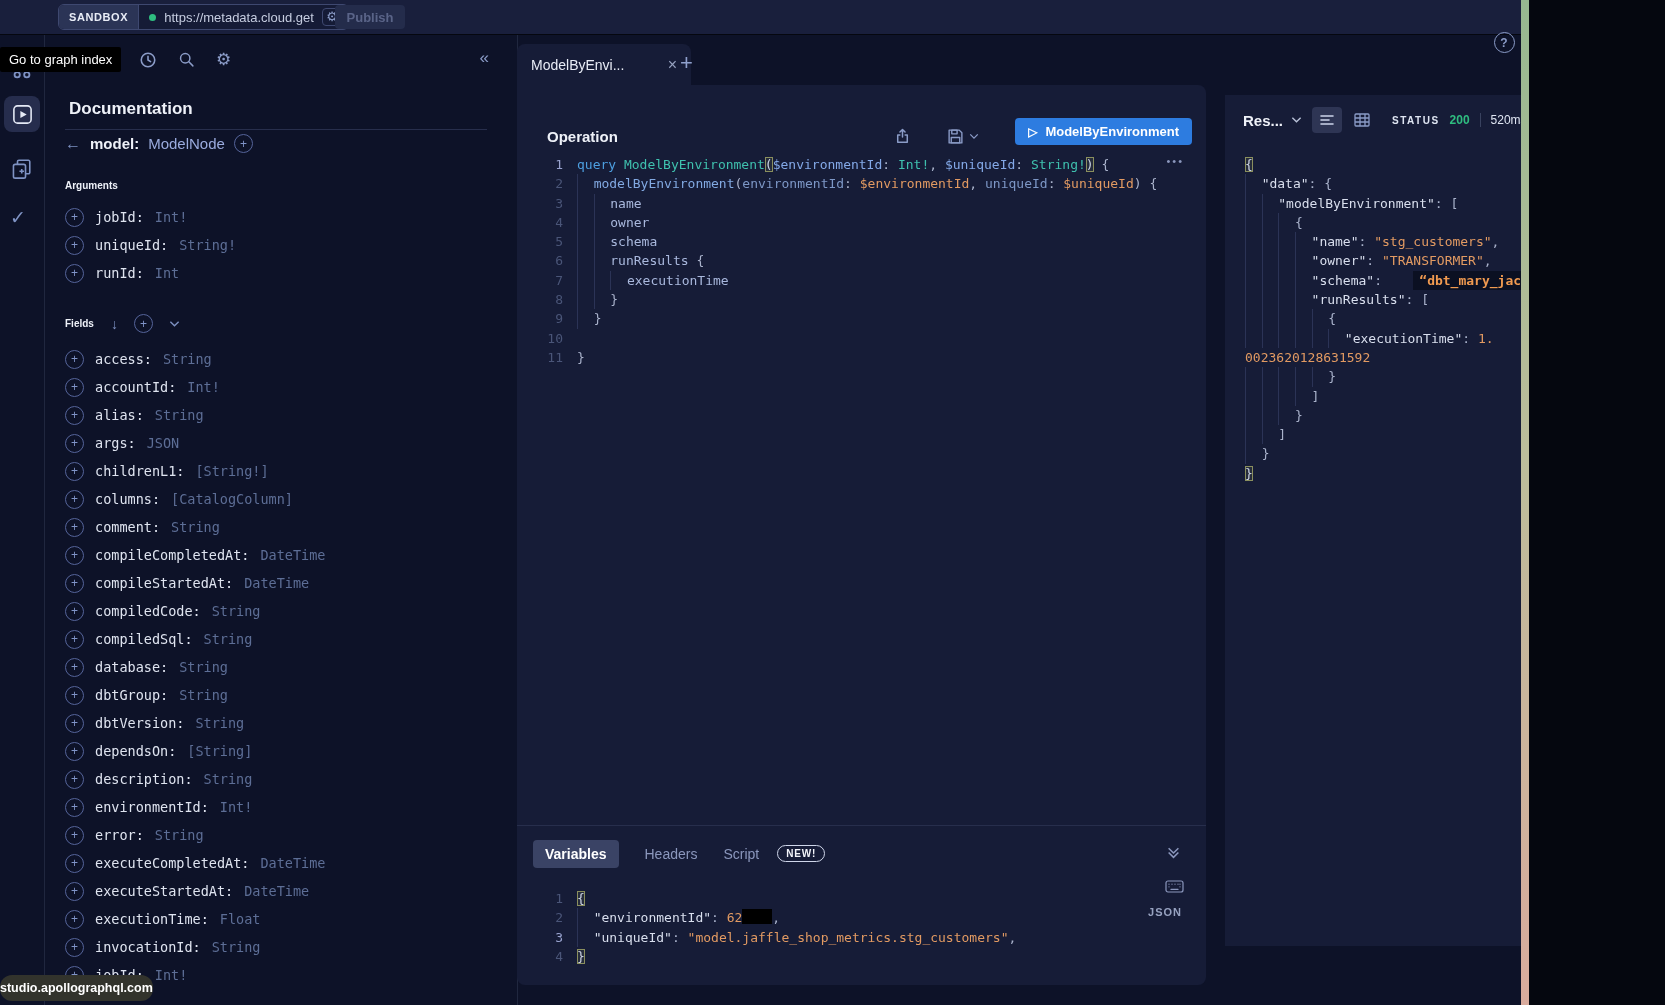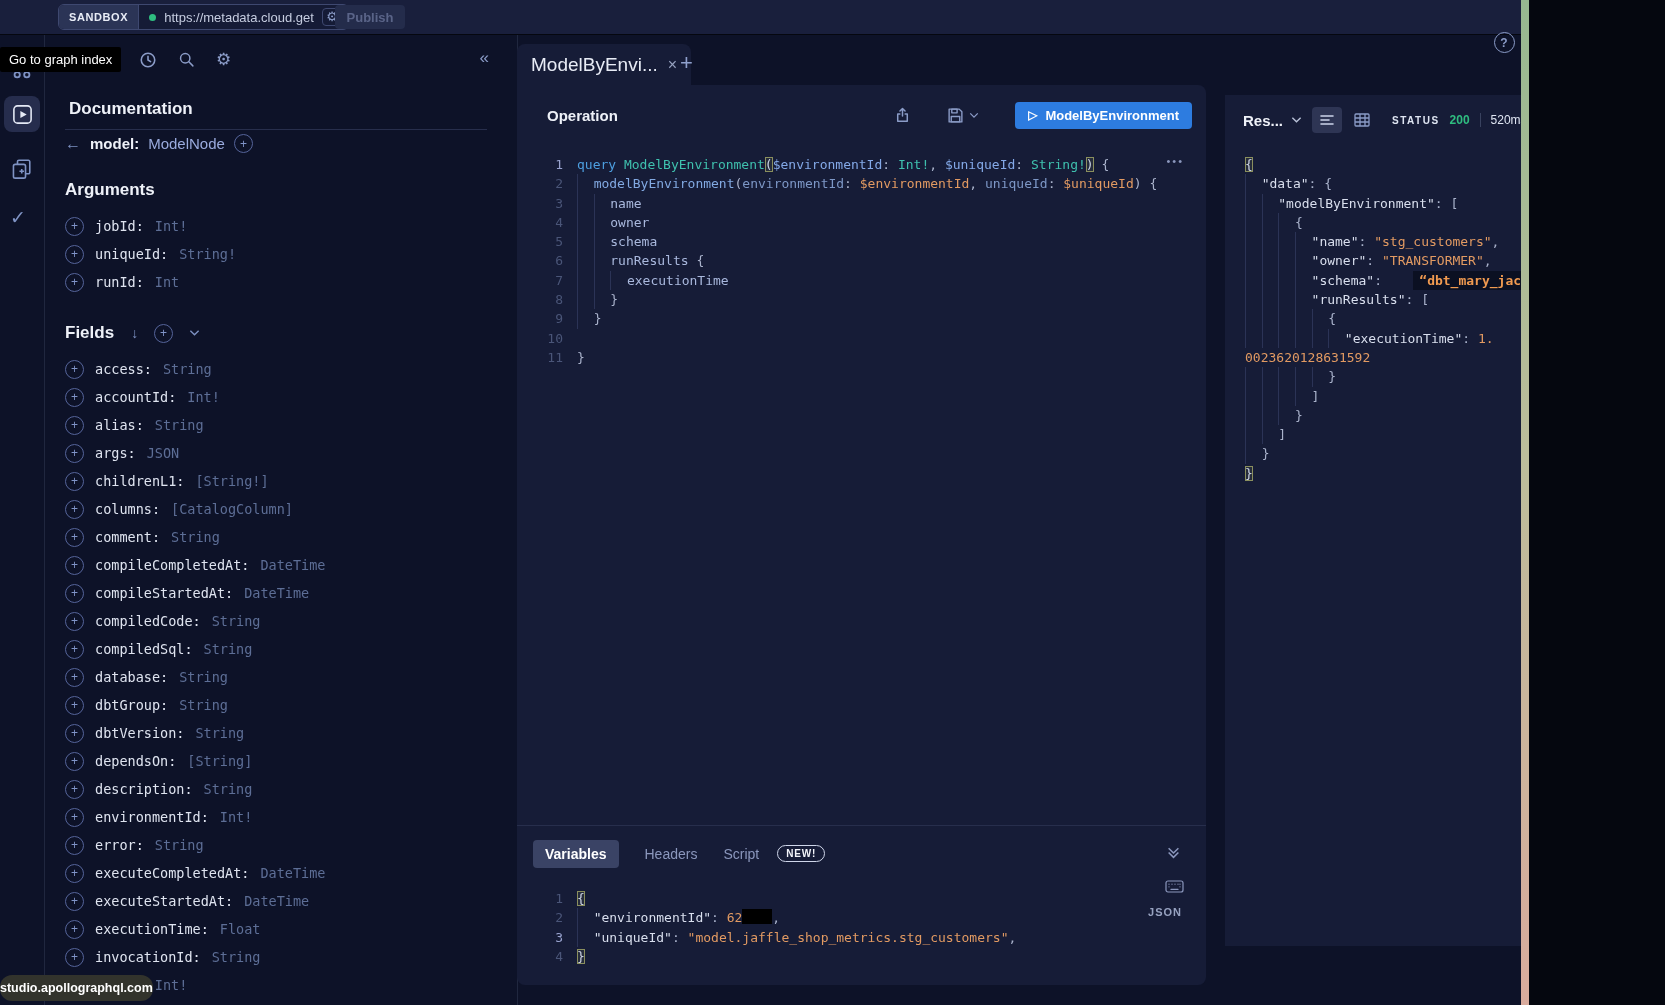--- a/index.html
+++ b/index.html
@@ -40,21 +40,21 @@
   .docpanel{position:absolute;left:45px;top:34px;width:472px;bottom:0;background:#0d1228;border-right:1px solid #20273f;overflow:hidden;}
   .doc-toolbar{height:51px;display:flex;align-items:center;gap:21px;padding-left:56px;color:#8b9cc8;position:relative;}
   .collapse{position:absolute;right:28px;top:14px;font-size:17px;color:#8b9cc8;}
   .doc-body{padding:14px 30px 0 20px;}
   .doc-title{font-size:17px;font-weight:bold;margin:0 0 10px 4px;}
   .doc-divider{border:none;border-top:1px solid #272e4c;margin:0;}
   .crumb{margin-top:4px;display:flex;align-items:center;gap:9px;}
   .back-arrow{color:#7d91c2;font-size:16px;}
   .crumb-field{font-weight:bold;font-size:15px;}
   .crumb-type{font-size:15px;color:#9aabde;}
-  .sec-title{font-size:17px;font-weight:bold;margin-top:27px;display:flex;align-items:center;gap:17px;}
+  .sec-title{font-size:10px;font-weight:bold;margin-top:27px;display:flex;align-items:center;gap:17px;}
   .sec-icons{color:#7d91c2;font-weight:normal;font-size:14px;display:flex;gap:16px;align-items:center;}
   .doc-rows{margin-top:12px;}
   .doc-row{height:28px;display:flex;align-items:center;gap:11px;}
   .pluscirc{width:17px;height:17px;flex:none;border:1px solid #55649a;border-radius:50%;color:#8094c8;
             display:flex;align-items:center;justify-content:center;font-size:12px;line-height:1;}
   .fname{font-family:"DejaVu Sans Mono",monospace;font-size:13.5px;color:#dfe4f0;}
   .ftype{font-family:"DejaVu Sans Mono",monospace;font-size:13.5px;color:#5d6e96;}
 
   
   .i-plus::before{content:"+";}
@@ -65,27 +65,27 @@
   .i-dots::before{content:"\2022\2022\2022";letter-spacing:2px;}
   .i-gear::before{content:"\2699";}
   .i-check::before{content:"\2713";font-size:19px;}
   .i-play::before{content:"\25B7";}
   .i-q::before{content:"?";}
   svg{display:block;}
 
   
   .tab{position:absolute;left:517px;top:44px;width:146px;height:41px;background:#161c37;border-radius:8px 8px 0 0;
        display:flex;align-items:center;padding:0 14px;gap:12px;z-index:2;}
-  .tab-label{font-size:19px;color:#e8ecf6;white-space:nowrap;overflow:hidden;flex:1;}
+  .tab-label{font-size:14px;color:#e8ecf6;white-space:nowrap;overflow:hidden;flex:1;}
   .tab-close{color:#97a2c0;font-size:16px;}
   .newtab{position:absolute;left:680px;top:50px;color:#8fa0cc;font-size:22px;z-index:2;}
 
   .opcard{position:absolute;left:517px;top:85px;width:689px;height:900px;background:#161c37;
           border-radius:0 8px 8px 8px;display:flex;flex-direction:column;}
-  .opheader{height:60px;display:flex;align-items:center;padding:0 14px 0 30px;gap:36px;}
+  .opheader{height:60px;display:flex;align-items:flex-end;padding:0 14px 0 30px;gap:36px;}
   .opheader .title{font-size:15px;font-weight:bold;flex:1;}
   .hicon{color:#8b9cc8;display:flex;align-items:center;}
   .savewrap{display:flex;align-items:center;gap:5px;color:#8b9cc8;}
   .runbtn{height:27px;display:flex;align-items:center;gap:8px;background:#2d7ce0;color:#fff;border:none;border-radius:4px;
           padding:0 13px;font-weight:bold;font-size:13px;font-family:inherit;}
   .runbtn .i-play{font-size:12px;}
 
   .editor{position:relative;font-family:"DejaVu Sans Mono",monospace;font-size:13px;}
   .opeditor{height:680px;padding-top:10px;box-sizing:border-box;}
   .cl{display:flex;line-height:19.3px;min-height:19.3px;}

